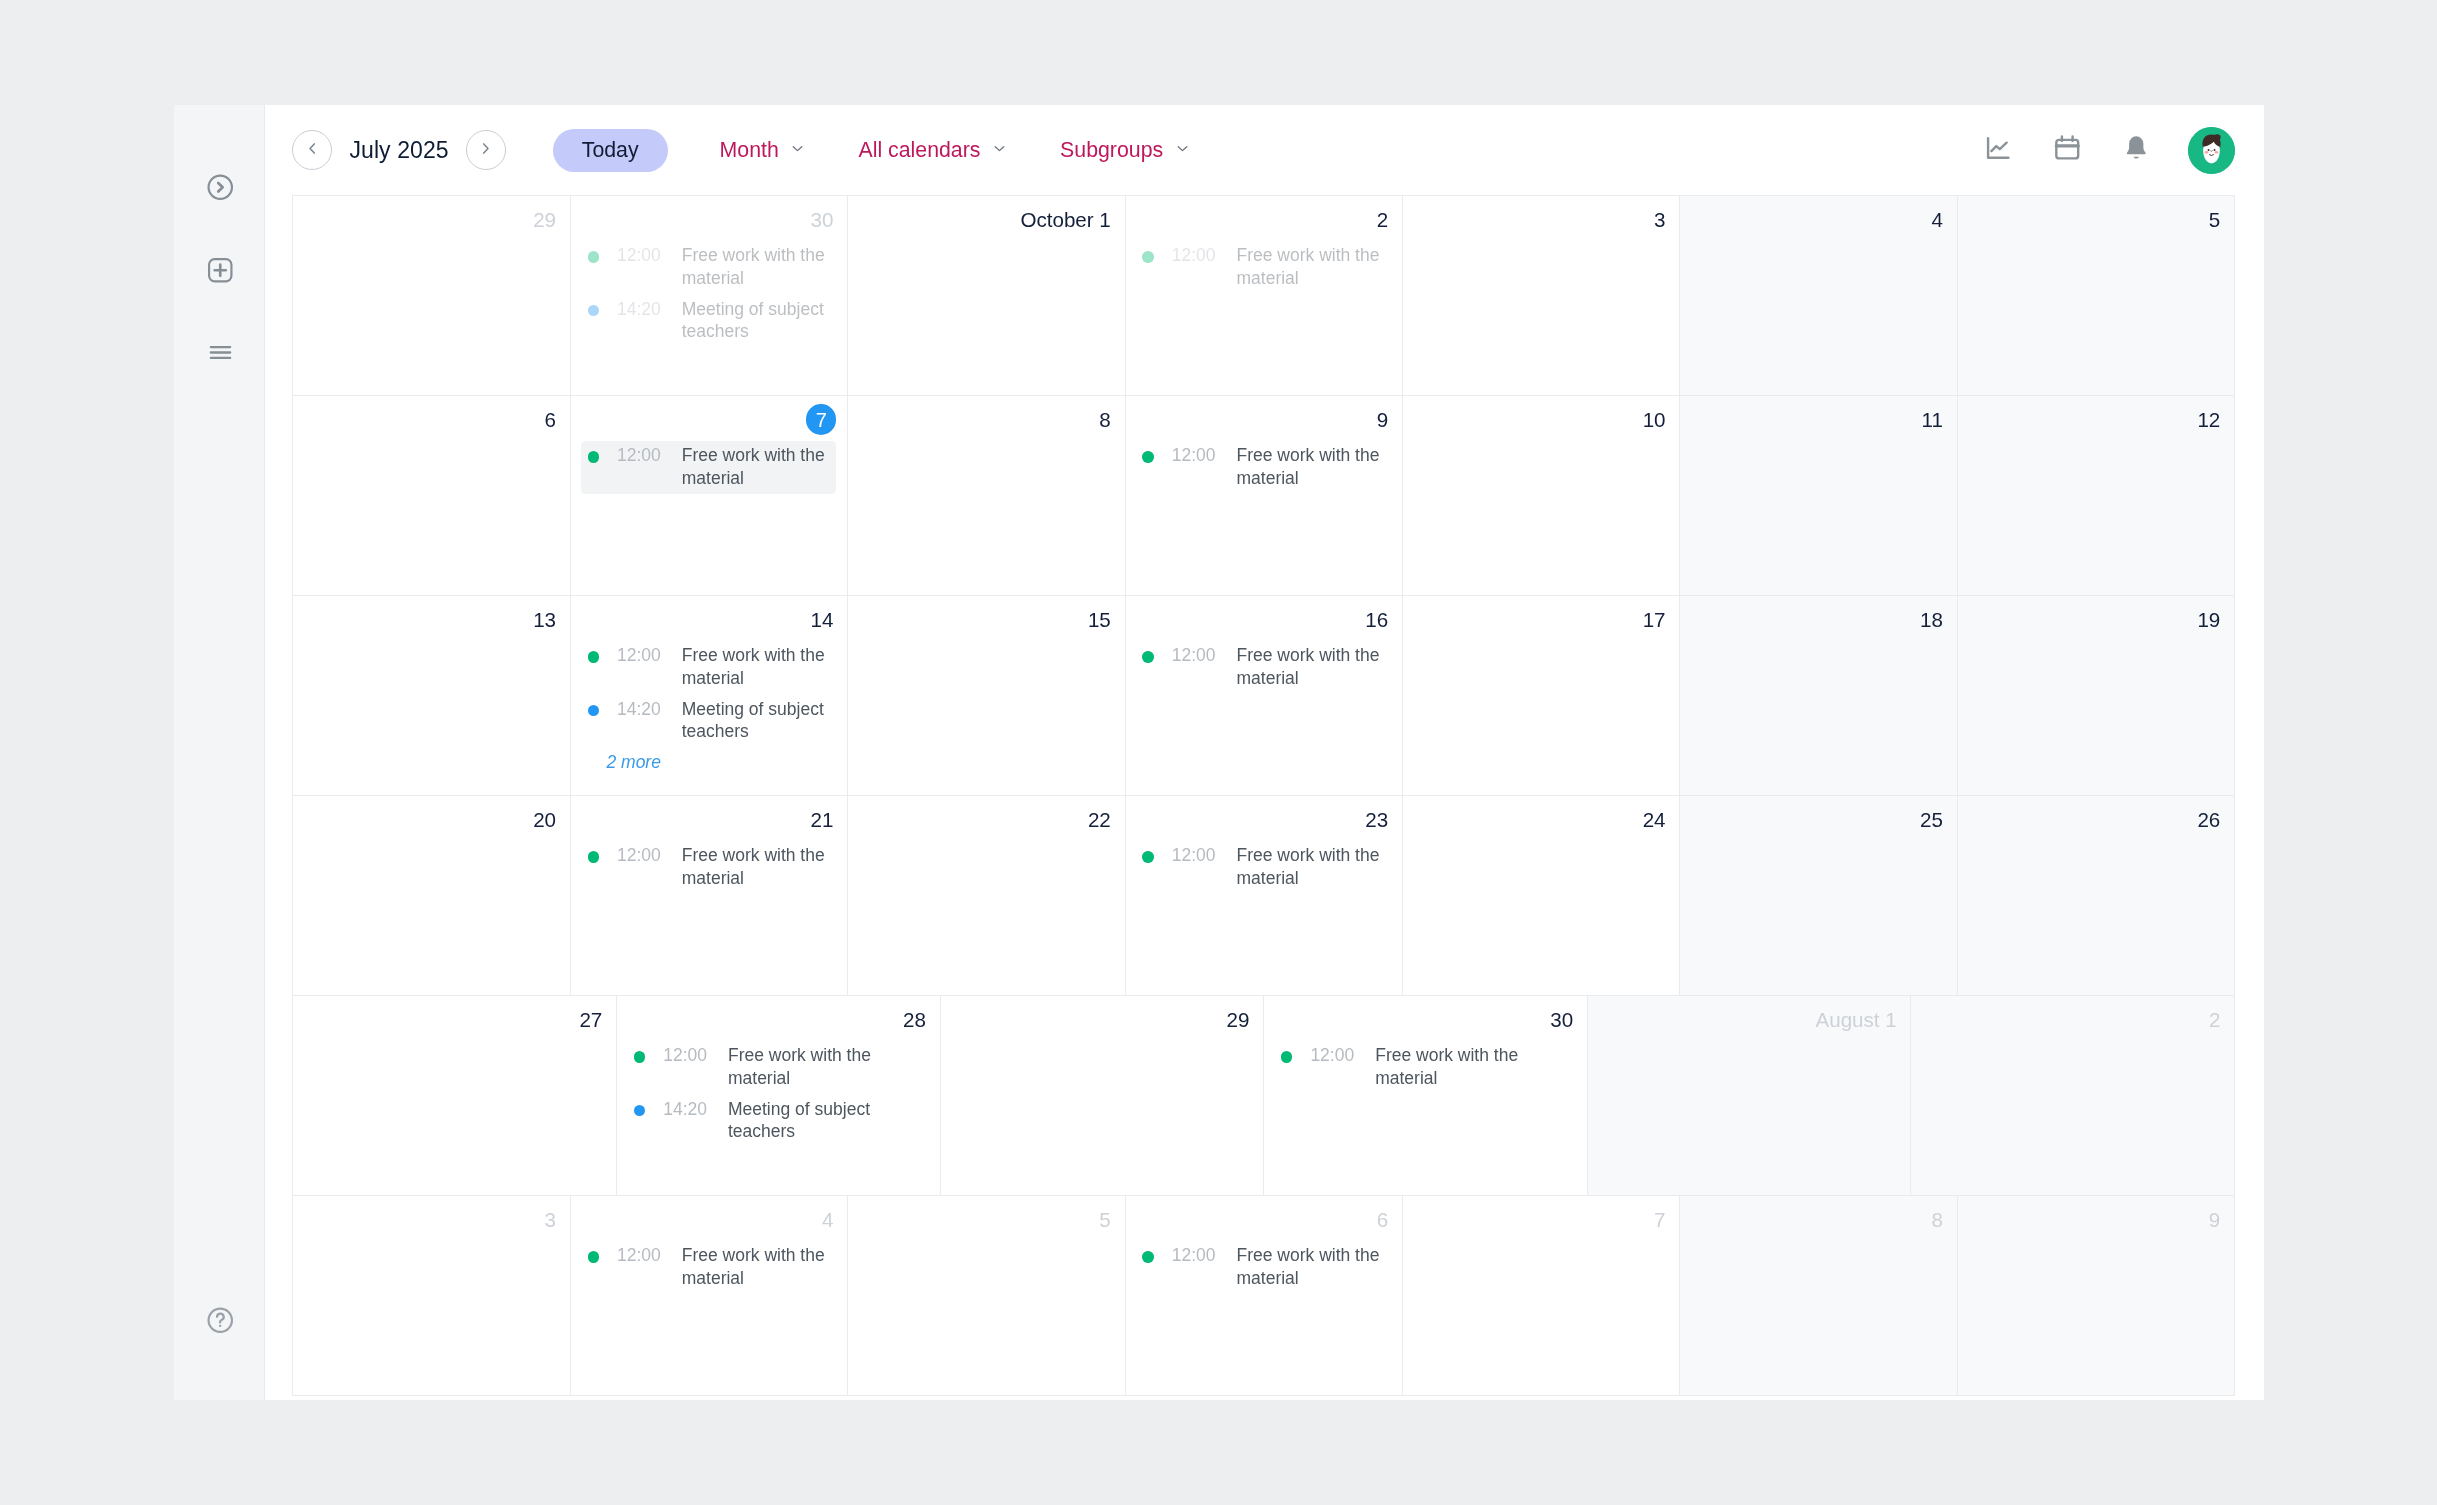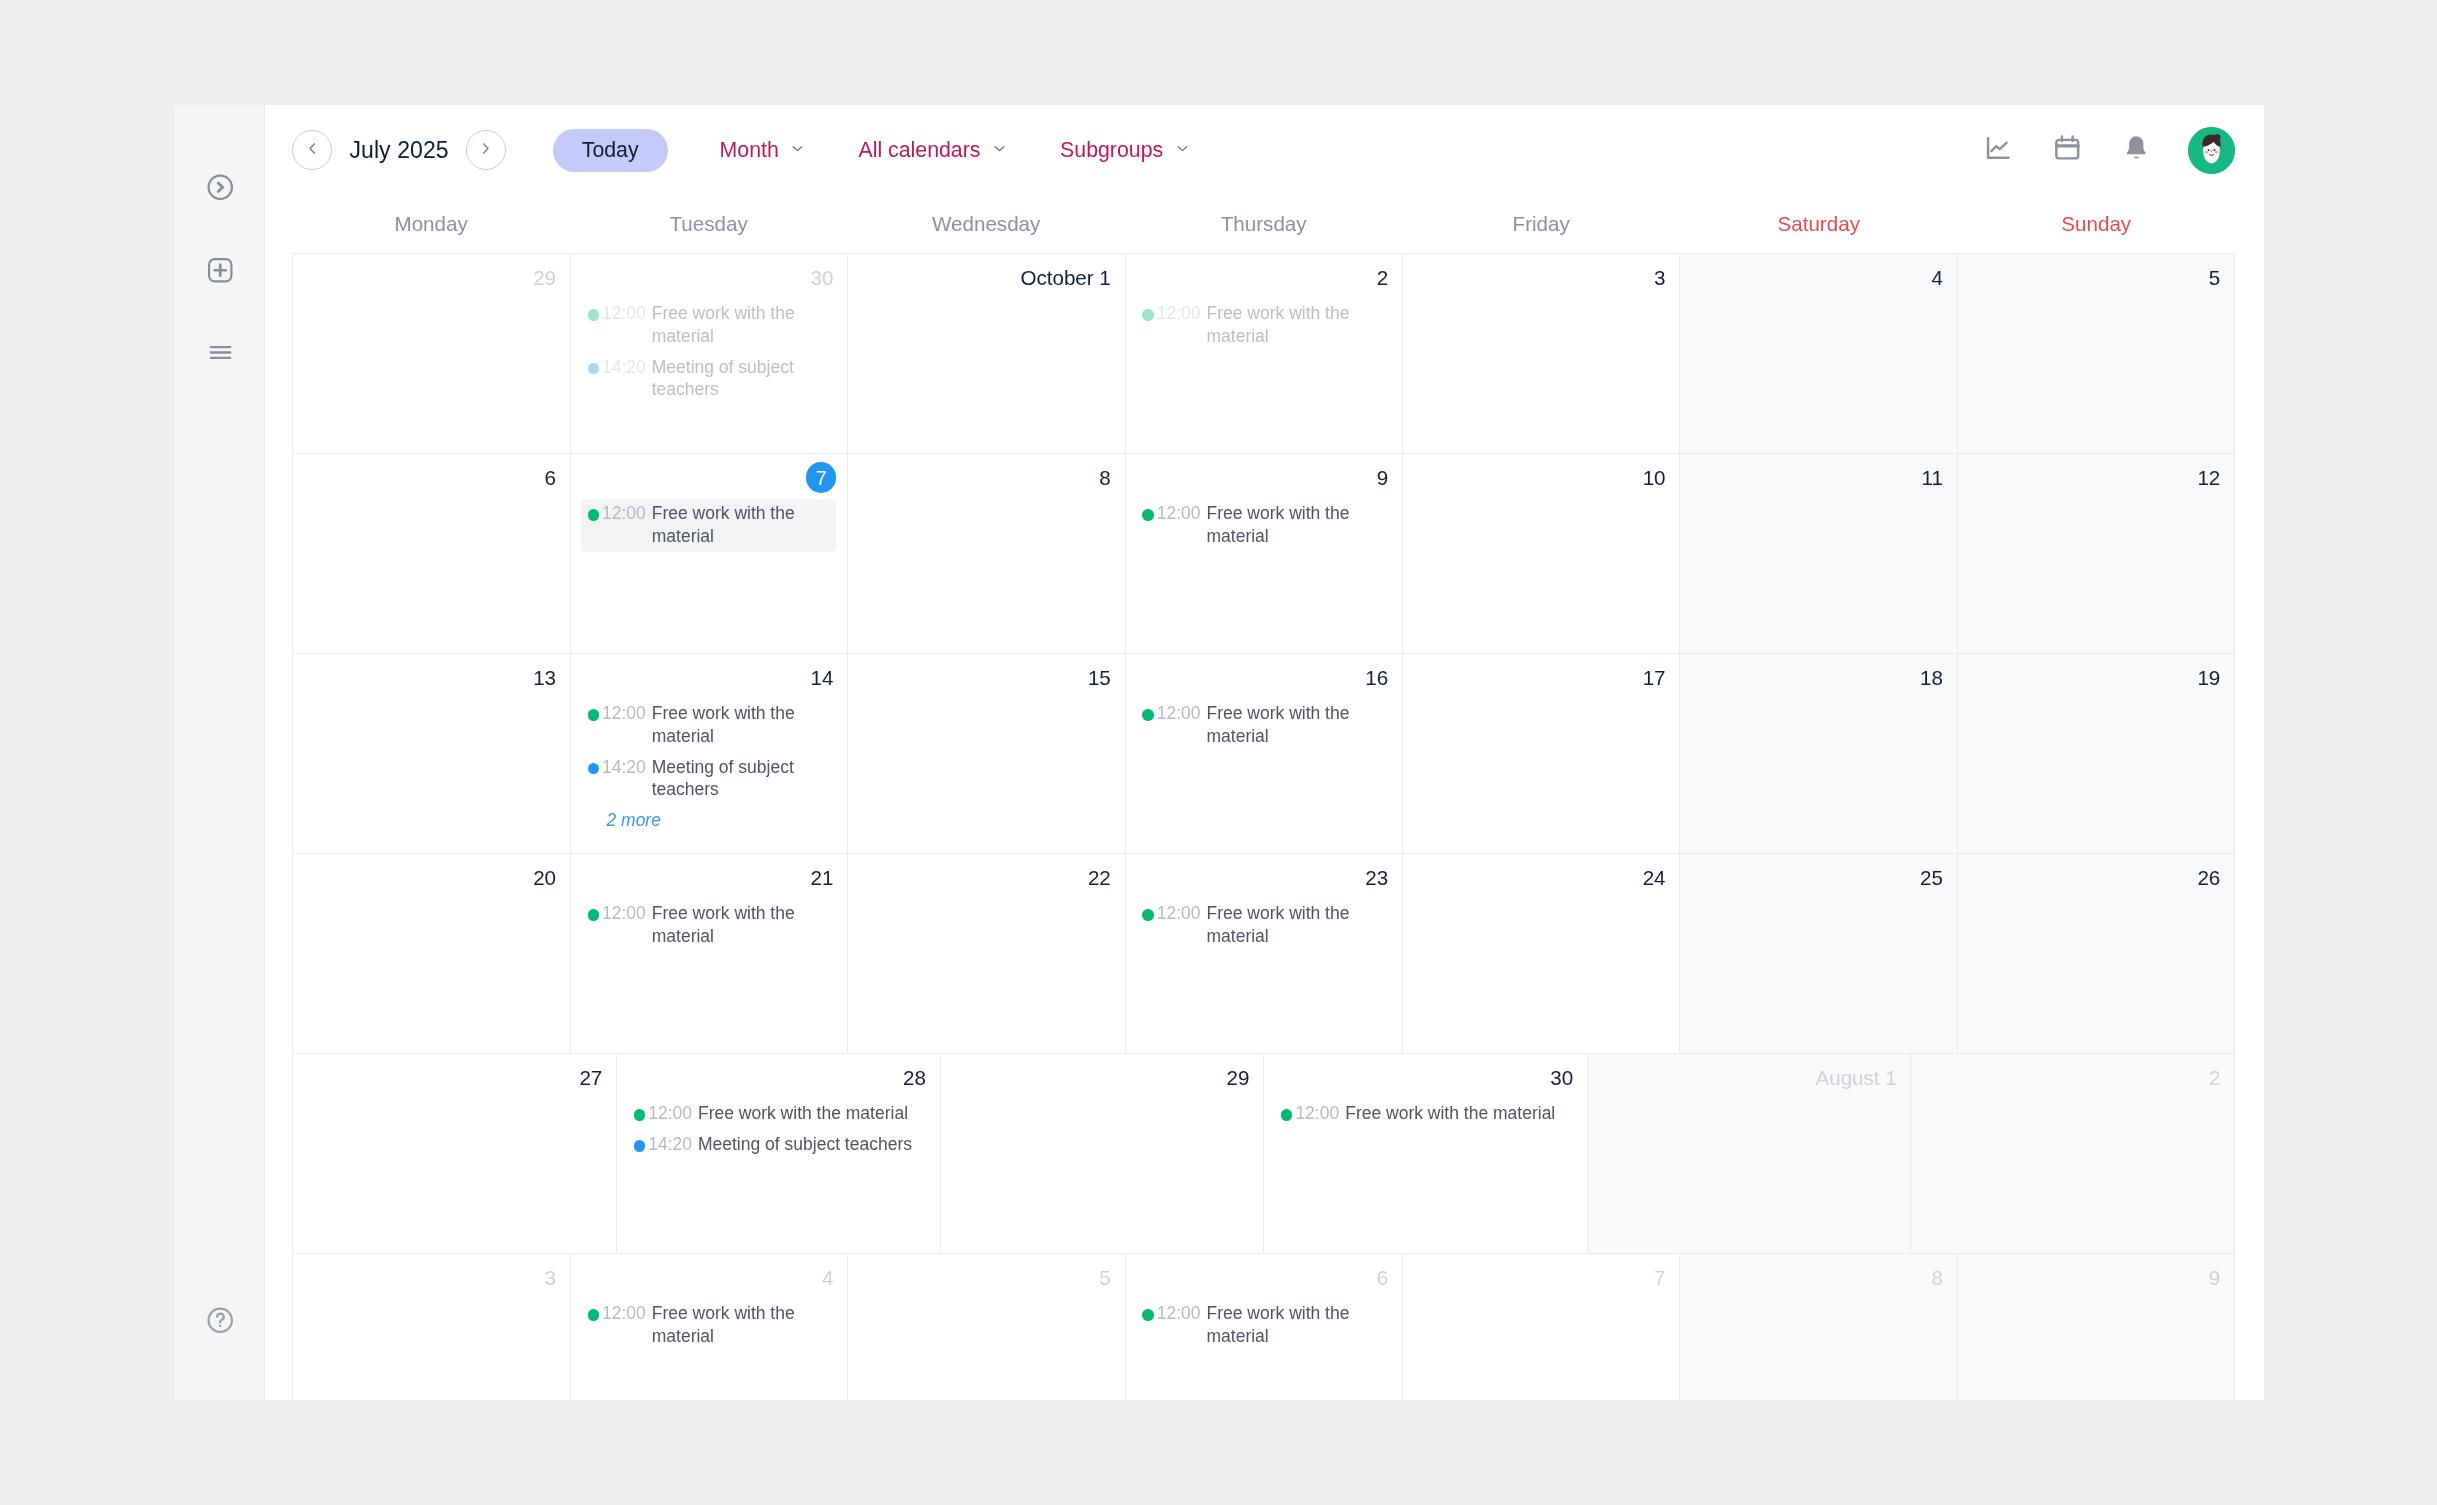--- a/index.html
+++ b/index.html
@@ -174,21 +174,21 @@
     background: #2196f3;
     color: #ffffff;
     padding: 0 7.6px;
     margin: -6.9px -3px -6.9px 0;
     font-size: 20px;
   }
   .events { padding: 6.1px 10.7px 0 10.7px; }
   .event {
     display: flex;
     align-items: flex-start;
-    gap: 3px;
+    gap: 18px;
     padding: 3.8px 6.1px 4.6px 6.1px;
     border-radius: 4.6px;
     cursor: pointer;
   }
   .event.highlight { background: #f2f3f4; }
   .dot {
     width: 11.4px; height: 11.4px;
     border-radius: 50%;
     flex: 0 0 11.4px;
     margin-top: 6.9px;
@@ -343,29 +343,20 @@
             <ellipse cx="37.6" cy="33.4" rx="2.7" ry="1.9" fill="#f6a9aa"></ellipse>
             <circle cx="27.1" cy="30.4" r="1.25" fill="#3e2a26"></circle>
             <circle cx="35" cy="30.4" r="1.25" fill="#3e2a26"></circle>
             <path d="M30.2 31.6 q1.4 1.1 1.9 0" stroke="#3e2a26" stroke-width="1" fill="none" stroke-linecap="round"></path>
             <path d="M28.4 36.6 q2.6 2.4 5.2 0" stroke="#3e2a26" stroke-width="1.3" fill="none" stroke-linecap="round"></path>
           </svg>
         </div>
       </div>
     </div>
 
-    <div id="weekday-row">
-        <div class="weekday">Monday</div>
-        <div class="weekday">Tuesday</div>
-        <div class="weekday">Wednesday</div>
-        <div class="weekday">Thursday</div>
-        <div class="weekday">Friday</div>
-        <div class="weekday weekend">Saturday</div>
-        <div class="weekday weekend">Sunday</div>
-      </div>
 
     <div id="grid-wrap">
       <div id="grid">
           <div class="week-row">
             <div class="day-cell other">
               <div class="day-num">29</div>
             </div>
             <div class="day-cell other faded">
               <div class="day-num">30</div>
               <div class="events">

